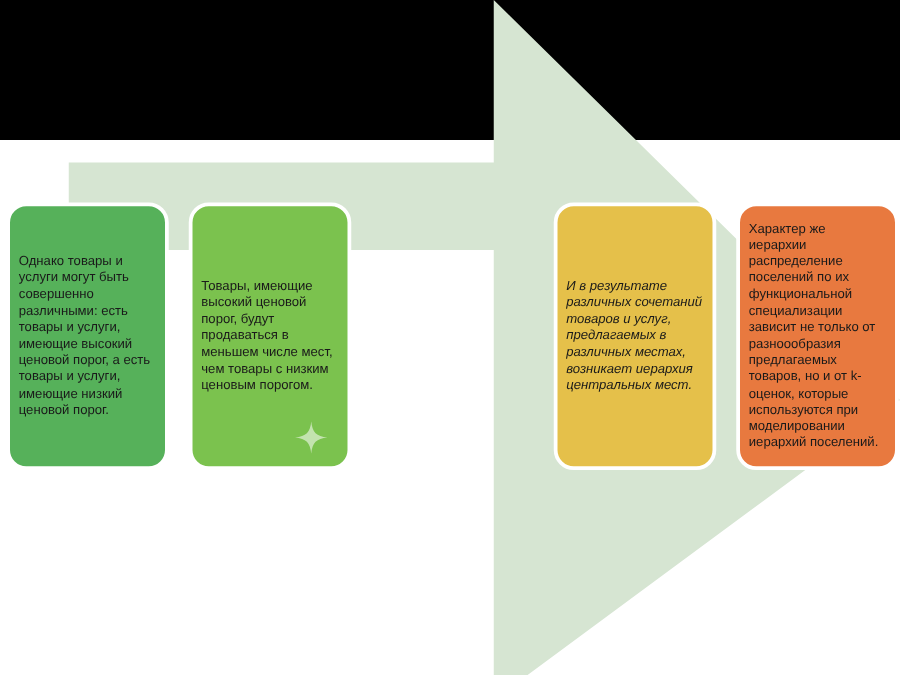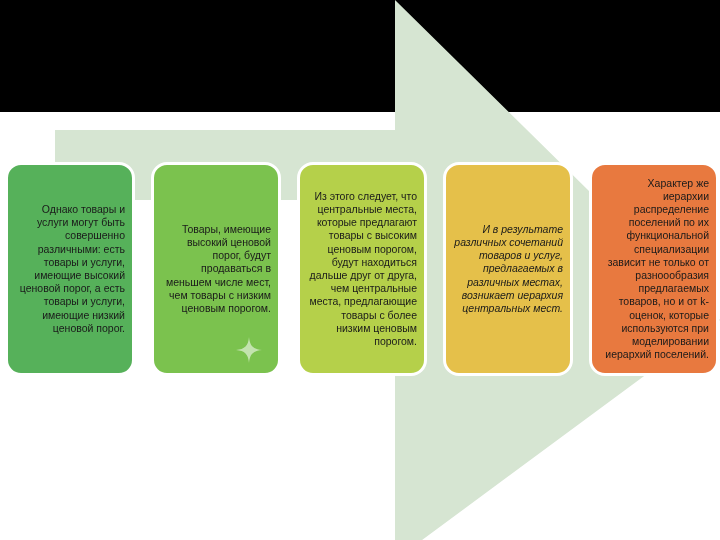--- a/index.html
+++ b/index.html
@@ -52,21 +52,21 @@
     display: flex;
     align-items: center;
     justify-content: center;
     overflow: hidden;
   }
   .process-box .box-text {
     display: block;
     width: 100%;
     padding: 0 7px;
     box-sizing: border-box;
-    text-align: right;
+    text-align: left;
     color: #1a1a1a;
     font-size: 10.5px;
     line-height: 13.2px;
     font-family: "Liberation Sans", sans-serif;
   }
   .box-1 { left: 5px;   background: #56b15a; }
   .box-2 { left: 151px; background: #7bc24e; }
   .box-3 { left: 297px; background: #b5d04a; }
   .box-4 { left: 443px; background: #e5c04a; font-style: italic; }
   .box-5 { left: 589px; background: #e8793f; }
@@ -99,23 +99,20 @@
       <span class="box-text">Однако товары и услуги могут быть совершенно различными: есть товары и услуги, имеющие высокий ценовой порог, а есть товары и услуги, имеющие низкий ценовой порог.</span>
     </div>
 
     <div class="process-box box-2">
       <span class="box-text">Товары, имеющие высокий ценовой порог, будут продаваться в меньшем числе мест, чем товары с низким ценовым порогом.</span>
       <svg id="sparkle-icon" viewBox="0 0 100 100">
         <path d="M50 0 C53 34 66 47 100 50 C66 53 53 66 50 100 C47 66 34 53 0 50 C34 47 47 34 50 0 Z" fill="#ffffff"></path>
       </svg>
     </div>
 
-    <div class="process-box box-3">
-      <span class="box-text">Из этого следует, что центральные места, которые предлагают товары с высоким ценовым порогом, будут находиться дальше друг от друга, чем центральные места, предлагающие товары с более низким ценовым порогом.</span>
-    </div>
 
     <div class="process-box box-4">
       <span class="box-text">И в результате различных сочетаний товаров и услуг, предлагаемых в различных местах, возникает иерархия центральных мест.</span>
     </div>
 
     <div class="process-box box-5">
       <span class="box-text">Характер же иерархии распределение поселений по их функциональной специализации зависит не только от разноообразия предлагаемых товаров, но и от k-оценок, которые используются при моделировании иерархий поселений.</span>
     </div>
 
   </div>

